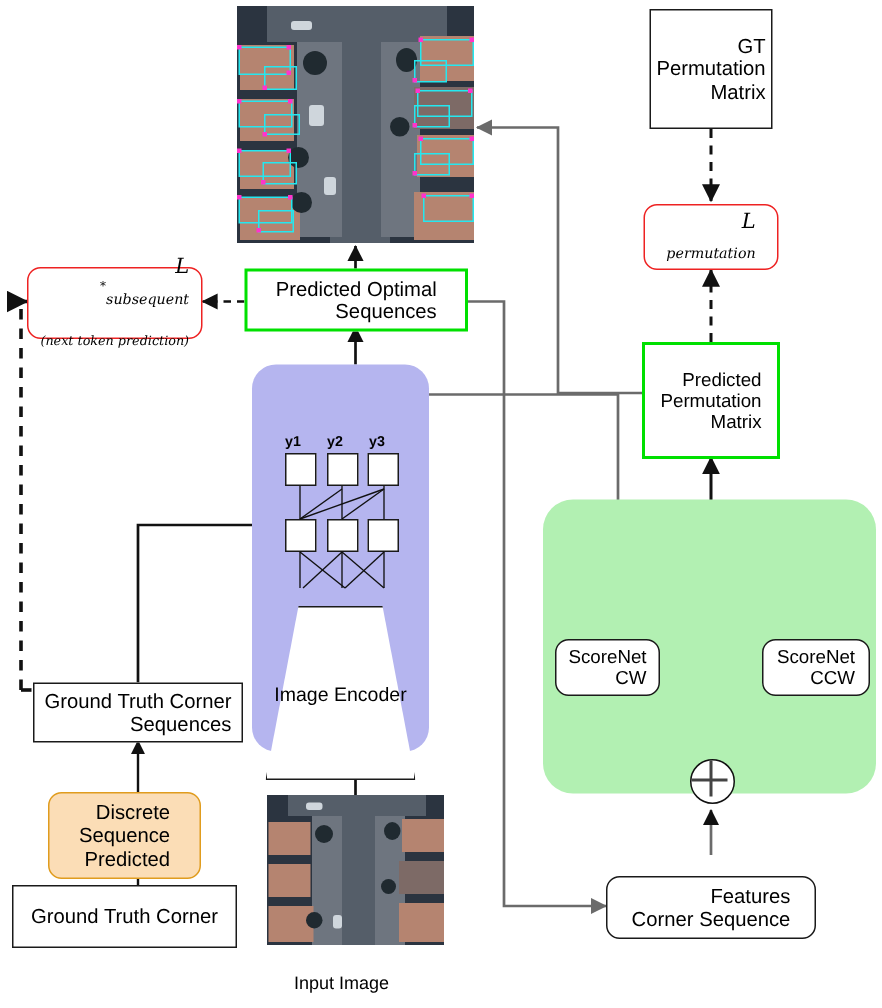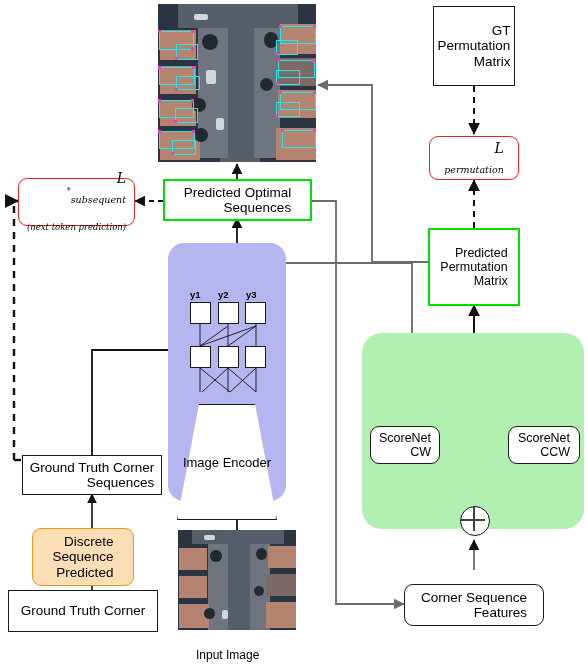--- a/index.html
+++ b/index.html
@@ -287,22 +287,22 @@
     </span>
   </div>
 
   <div id="sum-node">
     <div class="h"></div>
     <div class="v"></div>
   </div>
 
   <div class="node bx-black rnd t13" id="corner-feats" style="left:404px;top:584px;width:140px;height:42px;">
     <span>
+      <span>Features</span>
       <span>Corner Sequence</span>
-      <span>Features</span>
     </span>
   </div>
 
 
   <div class="node bx-black t13" id="gt-seq" style="left:22px;top:455px;width:140px;height:40px;">
     <span>
       <span>Ground Truth Corner</span>
       <span>Sequences</span>
     </span>
   </div>

